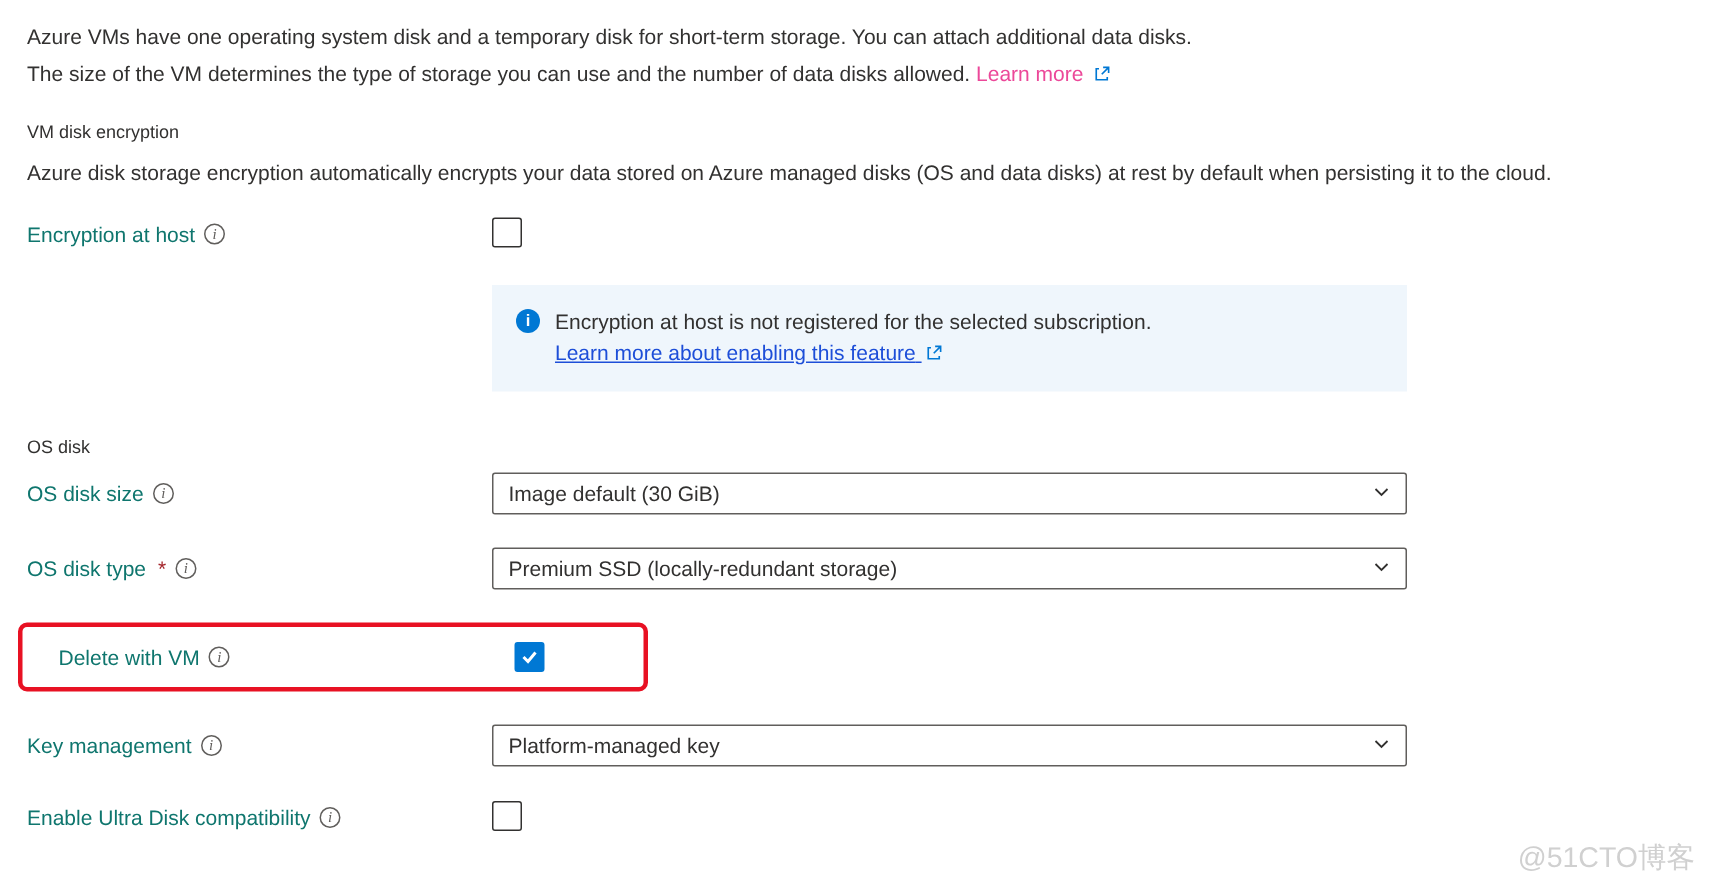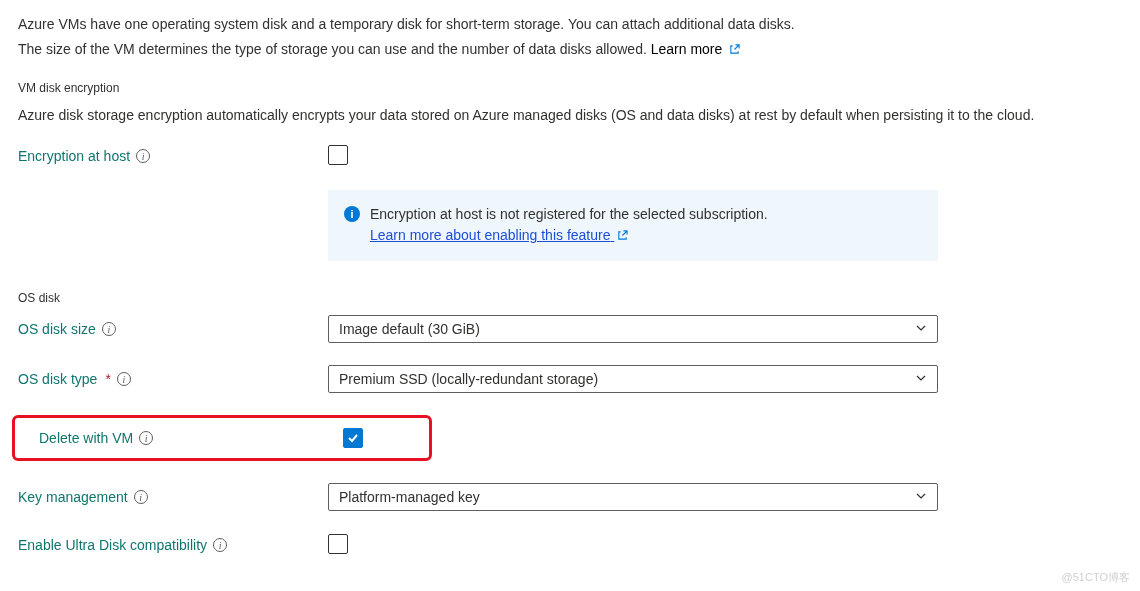--- a/index.html
+++ b/index.html
@@ -6,21 +6,21 @@
     body {
       font-family: 'Segoe UI', Tahoma, sans-serif;
       font-size: 14px;
       color: #323130;
       background: #fff;
       padding: 14px 18px;
       width: 1140px;
     }
     p { line-height: 1.5; margin-bottom: 4px; }
     .intro { color: #323130; }
-    .link { color: #000000; text-decoration: none; cursor: pointer; }
+    .link { color: #ec4899; text-decoration: none; cursor: pointer; }
     .section-heading {
       font-weight: 400;
       font-size: 12px;
       margin-top: 20px;
       margin-bottom: 10px;
     }
     .desc { margin-bottom: 18px; }
     .form-row {
       display: flex;
       align-items: center;
@@ -97,21 +97,21 @@
       padding: 10px 18px;
       margin-left: -6px;
       width: 420px;
       display: flex; align-items: center;
       margin-bottom: 22px;
     }
     .highlight-box .label-col { width: 310px; padding-left: 6px;}
     .ext-icon { display: inline-block; vertical-align: -1px; margin-left: 3px; }
     .watermark {
       position: fixed; right: 10px; bottom: 6px;
-      color: #d0d0d0; font-size: 11px;
+      color: #d0d0d0; font-size: 19px;
     }
   </style>
 </head>
 <body>
 
 <p class="intro">Azure VMs have one operating system disk and a temporary disk for short-term storage. You can attach additional data disks.</p>
 <p class="intro">
   <span>The size of the VM determines the type of storage you can use and the number of data disks allowed.</span>
   <a class="link">
     <span>Learn more</span>

